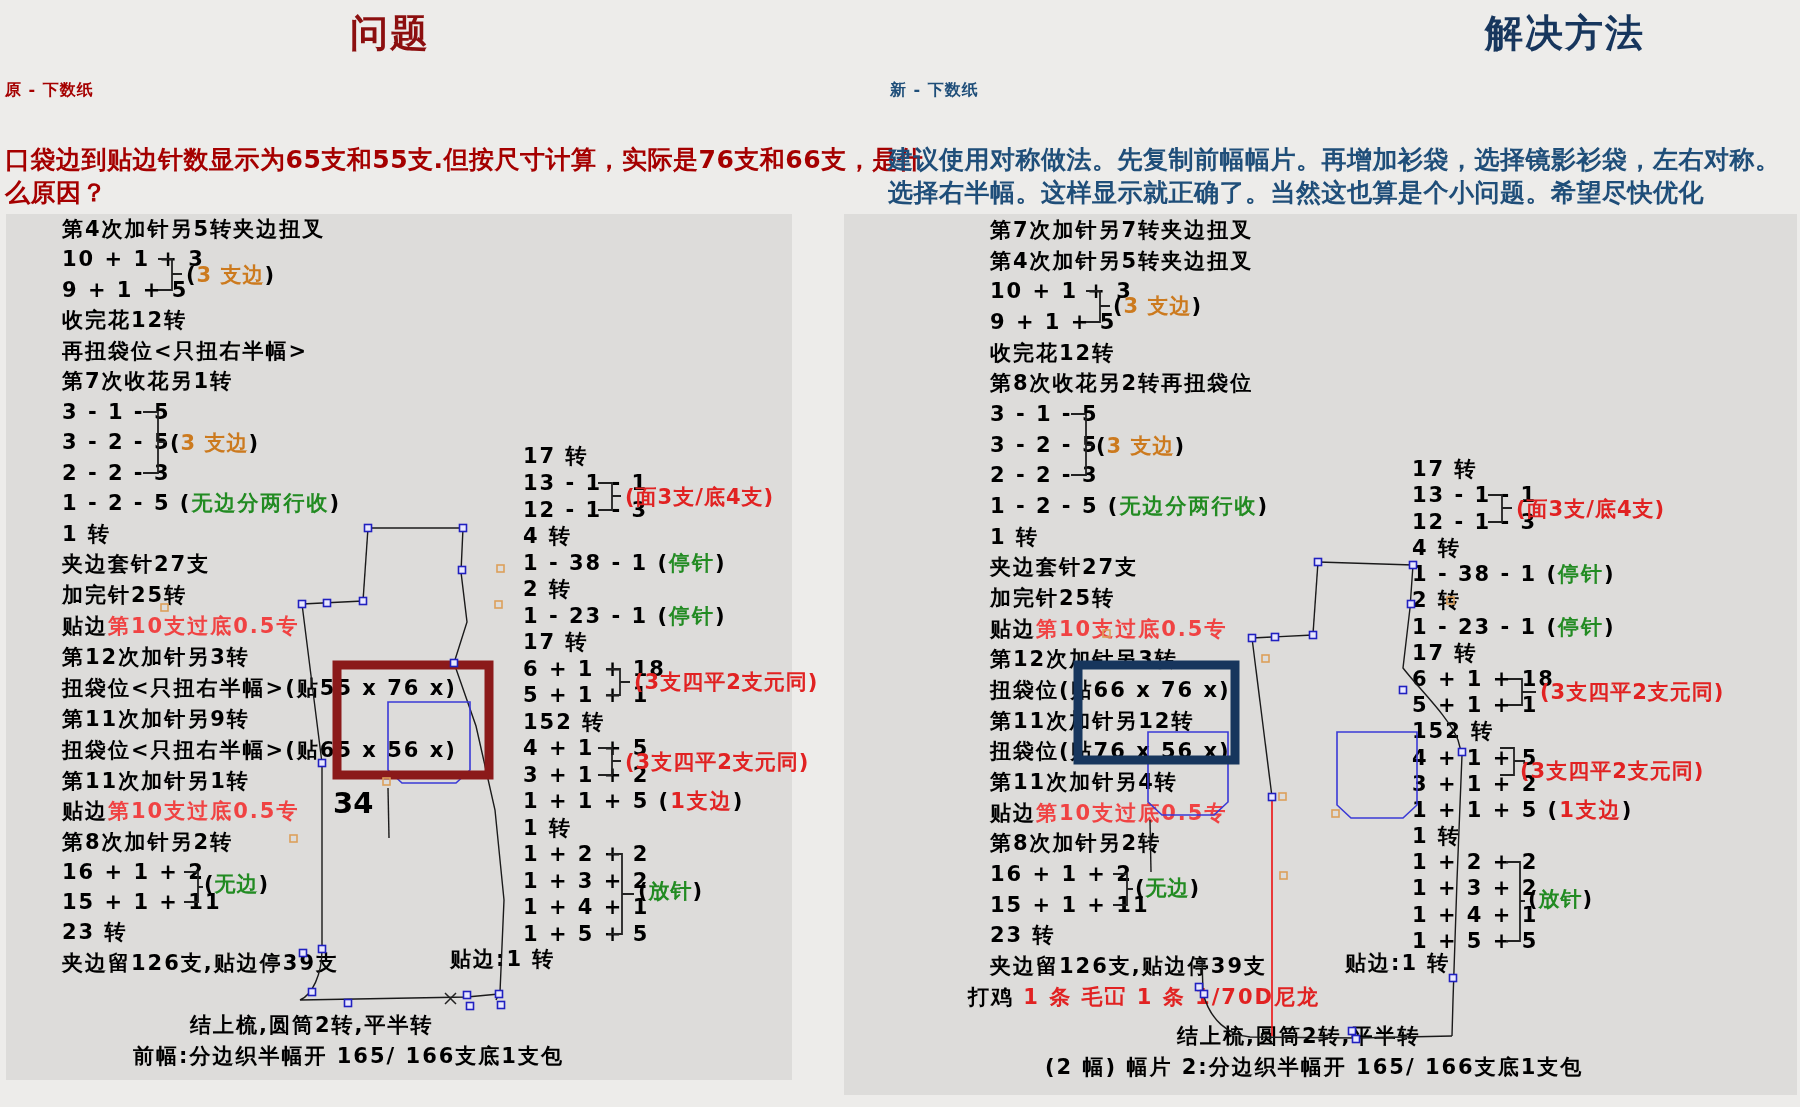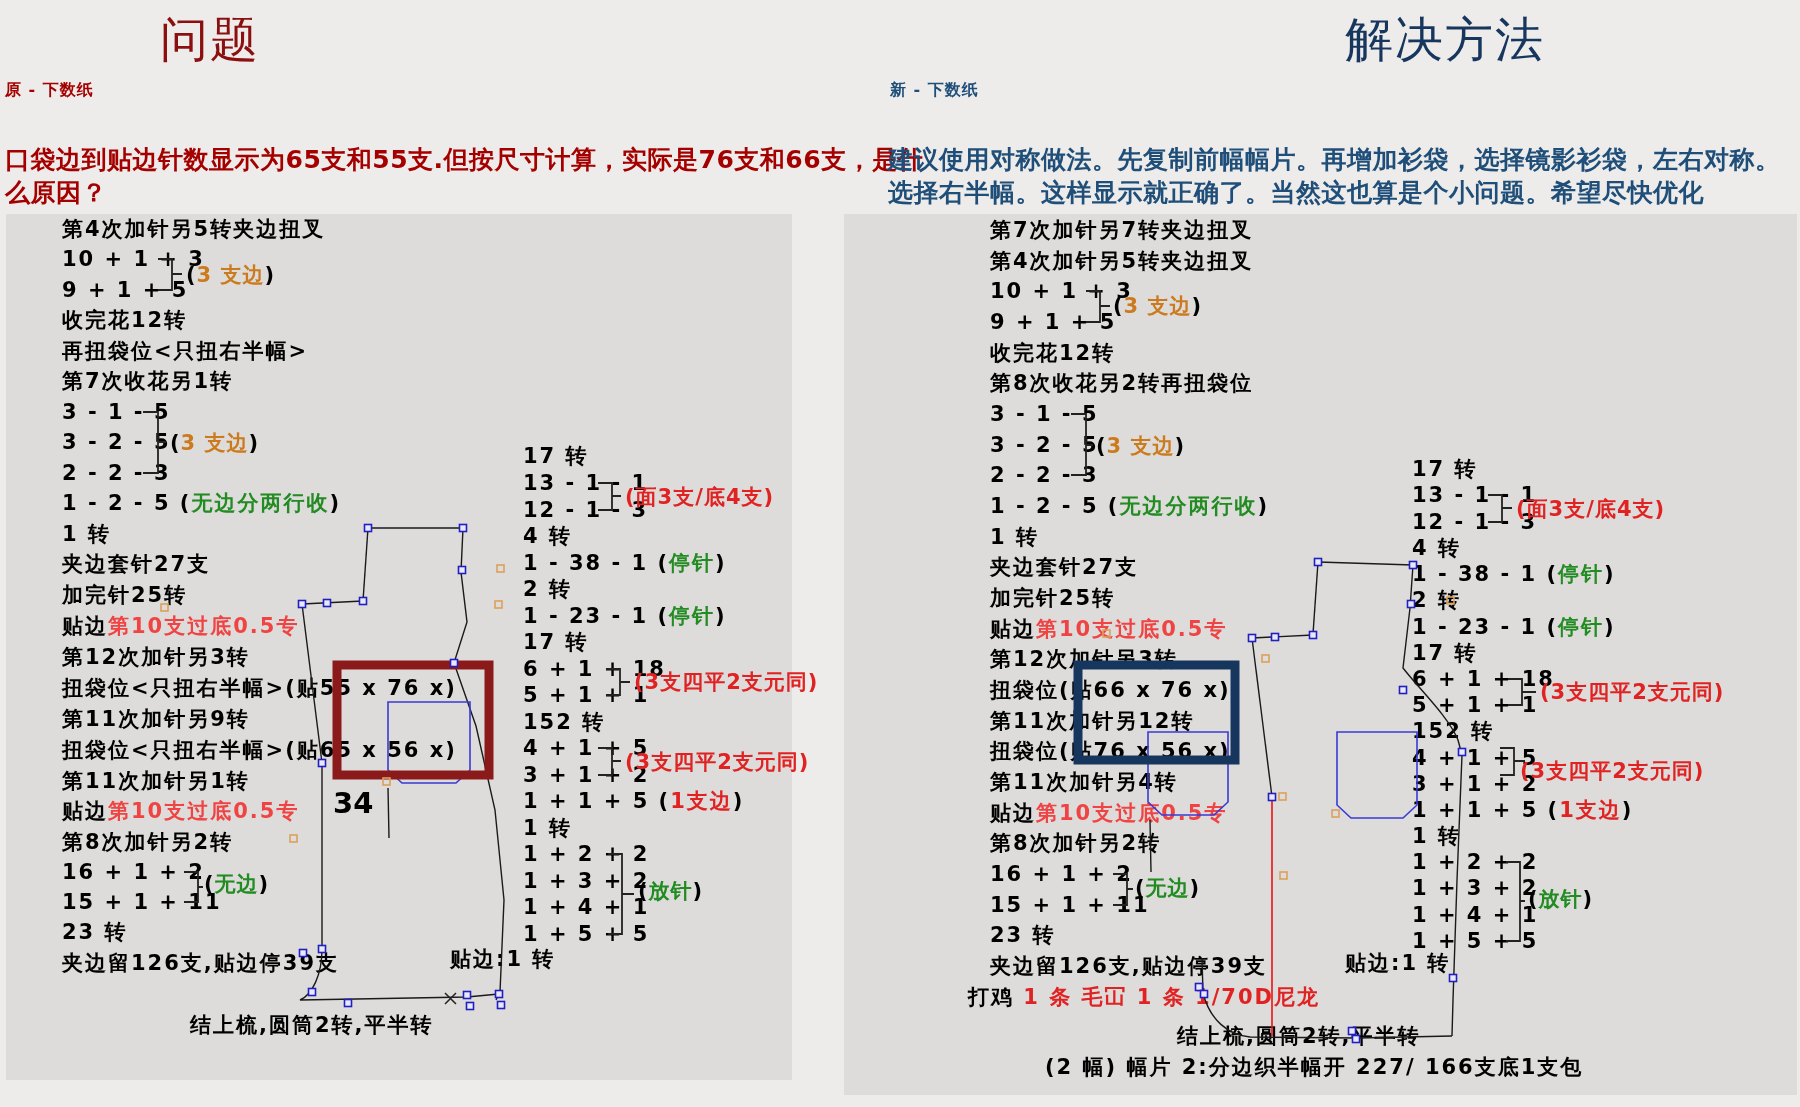--- a/index.html
+++ b/index.html
@@ -4,21 +4,21 @@
 <style>
   html,body{margin:0;padding:0;}
   body{
     width:1800px;height:1107px;position:relative;overflow:hidden;
     background:var(--page-bg,#edecea);
     font-family:"DejaVu Sans","Liberation Sans",sans-serif;
   }
   .panel{position:absolute;background:var(--panel-bg,#dddcda);}
   #left-panel{left:6px;top:214px;width:786px;height:866px;}
   #right-panel{left:844px;top:214px;width:953px;height:881px;}
-  .title{position:absolute;top:8px;font-size:48px;font-weight:normal;text-align:left;letter-spacing:2px;}
+  .title{position:absolute;top:8px;font-size:38px;font-weight:bold;text-align:right;letter-spacing:2px;}
   #left-title{left:160px;width:270px;color:var(--dark-red,#8c0f0f);}
   #right-title{left:1345px;width:300px;color:var(--navy,#17365d);}
   .subtitle{position:absolute;top:80px;font-size:16px;font-weight:bold;letter-spacing:1px;}
   #left-subtitle{left:5px;color:var(--red-text,#a50000);}
   #right-subtitle{left:890px;color:var(--blue-text,#1f4e79);}
   .para{position:absolute;top:143px;font-size:25px;font-weight:bold;line-height:33px;letter-spacing:0.5px;white-space:pre;}
   #left-para{left:5px;color:var(--red-text,#a50000);}
   #right-para{left:888px;color:var(--blue-text,#1f4e79);}
   #text-layer{position:absolute;left:0;top:0;width:1800px;height:1107px;}
   .ln{position:absolute;font-size:21px;font-weight:bold;line-height:23px;letter-spacing:2px;white-space:pre;color:#000;}
@@ -73,20 +73,21 @@
     <div class="ln" style="left: 62px; top: 770px;"><span class="c-k">第11次加针另1转</span></div>
     <div class="ln" style="left: 62px; top: 800px;"><span class="c-k">贴边</span><span class="c-p">第10支过底0.5专</span></div>
     <div class="ln big" style="left: 333px; top: 792px;"><span class="c-k">34</span></div>
     <div class="ln" style="left: 62px; top: 831px;"><span class="c-k">第8次加针另2转</span></div>
     <div class="ln" style="left: 62px; top: 861px;"><span class="c-k">16 + 1 + 2</span></div>
     <div class="ln" style="left: 62px; top: 891px;"><span class="c-k">15 + 1 + 11</span></div>
     <div class="ln annot" style="left: 204px; top: 873px;"><span class="c-k">(</span><span class="c-g">无边</span><span class="c-k">)</span></div>
     <div class="ln" style="left: 62px; top: 921px;"><span class="c-k">23 转</span></div>
     <div class="ln" style="left: 62px; top: 952px;"><span class="c-k">夹边留126支,贴边停39支</span></div>
     <div class="ln" style="left: 190px; top: 1014px;"><span class="c-k">结上梳,圆筒2转,平半转</span></div>
+    <div class="ln" style="left: 133px; top: 1045px;"><span class="c-k">前幅:分边织半幅开 165/ 166支底1支包</span></div>
     <div class="ln" style="left: 523px; top: 445px;"><span class="c-k">17 转</span></div>
     <div class="ln" style="left: 523px; top: 472px;"><span class="c-k">13 - 1 - 1</span></div>
     <div class="ln" style="left: 523px; top: 499px;"><span class="c-k">12 - 1 - 3</span></div>
     <div class="ln annot" style="left: 625px; top: 486px;"><span class="c-r">(面3支/底4支)</span></div>
     <div class="ln" style="left: 523px; top: 525px;"><span class="c-k">4 转</span></div>
     <div class="ln" style="left: 523px; top: 552px;"><span class="c-k">1 - 38 - 1 (</span><span class="c-g">停针</span><span class="c-k">)</span></div>
     <div class="ln" style="left: 523px; top: 578px;"><span class="c-k">2 转</span></div>
     <div class="ln" style="left: 523px; top: 605px;"><span class="c-k">1 - 23 - 1 (</span><span class="c-g">停针</span><span class="c-k">)</span></div>
     <div class="ln" style="left: 523px; top: 631px;"><span class="c-k">17 转</span></div>
     <div class="ln" style="left: 523px; top: 658px;"><span class="c-k">6 + 1 + 18</span></div>
@@ -127,21 +128,21 @@
     <div class="ln" style="left: 990px; top: 771px;"><span class="c-k">第11次加针另4转</span></div>
     <div class="ln" style="left: 990px; top: 802px;"><span class="c-k">贴边</span><span class="c-p">第10支过底0.5专</span></div>
     <div class="ln" style="left: 990px; top: 832px;"><span class="c-k">第8次加针另2转</span></div>
     <div class="ln" style="left: 990px; top: 863px;"><span class="c-k">16 + 1 + 2</span></div>
     <div class="ln" style="left: 990px; top: 894px;"><span class="c-k">15 + 1 + 11</span></div>
     <div class="ln annot" style="left: 1135px; top: 877px;"><span class="c-k">(</span><span class="c-g">无边</span><span class="c-k">)</span></div>
     <div class="ln" style="left: 990px; top: 924px;"><span class="c-k">23 转</span></div>
     <div class="ln" style="left: 990px; top: 955px;"><span class="c-k">夹边留126支,贴边停39支</span></div>
     <div class="ln" style="left: 968px; top: 986px;"><span class="c-k">打鸡 </span><span class="c-r">1 条 毛冚 1 条 1/70D尼龙</span></div>
     <div class="ln" style="left: 1177px; top: 1025px;"><span class="c-k">结上梳,圆筒2转,平半转</span></div>
-    <div class="ln" style="left: 1045px; top: 1056px;"><span class="c-k">(2 幅) 幅片 2:分边织半幅开 227/ 166支底1支包</span></div>
+    <div class="ln" style="left: 1045px; top: 1056px;"><span class="c-k">(2 幅) 幅片 2:分边织半幅开 165/ 166支底1支包</span></div>
     <div class="ln" style="left: 1412px; top: 458px;"><span class="c-k">17 转</span></div>
     <div class="ln" style="left: 1412px; top: 484px;"><span class="c-k">13 - 1 - 1</span></div>
     <div class="ln" style="left: 1412px; top: 511px;"><span class="c-k">12 - 1 - 3</span></div>
     <div class="ln annot" style="left: 1516px; top: 498px;"><span class="c-r">(面3支/底4支)</span></div>
     <div class="ln" style="left: 1412px; top: 537px;"><span class="c-k">4 转</span></div>
     <div class="ln" style="left: 1412px; top: 563px;"><span class="c-k">1 - 38 - 1 (</span><span class="c-g">停针</span><span class="c-k">)</span></div>
     <div class="ln" style="left: 1412px; top: 589px;"><span class="c-k">2 转</span></div>
     <div class="ln" style="left: 1412px; top: 616px;"><span class="c-k">1 - 23 - 1 (</span><span class="c-g">停针</span><span class="c-k">)</span></div>
     <div class="ln" style="left: 1412px; top: 642px;"><span class="c-k">17 转</span></div>
     <div class="ln" style="left: 1412px; top: 668px;"><span class="c-k">6 + 1 + 18</span></div>

